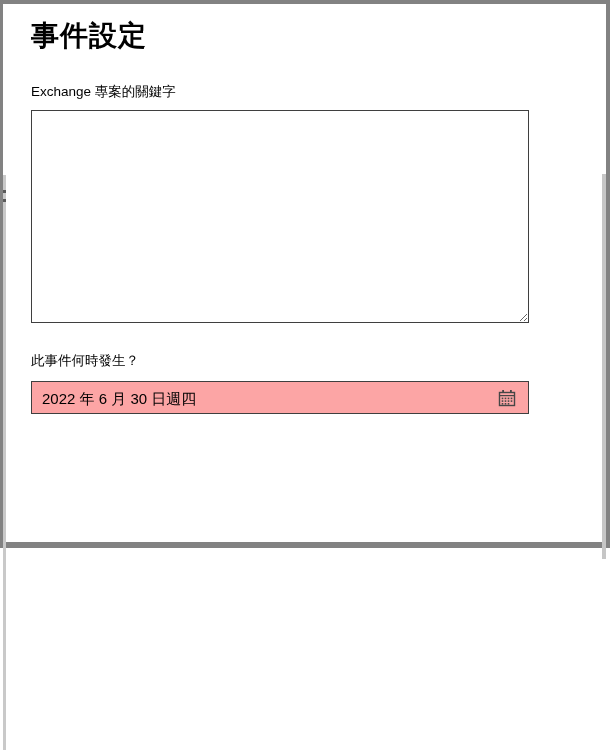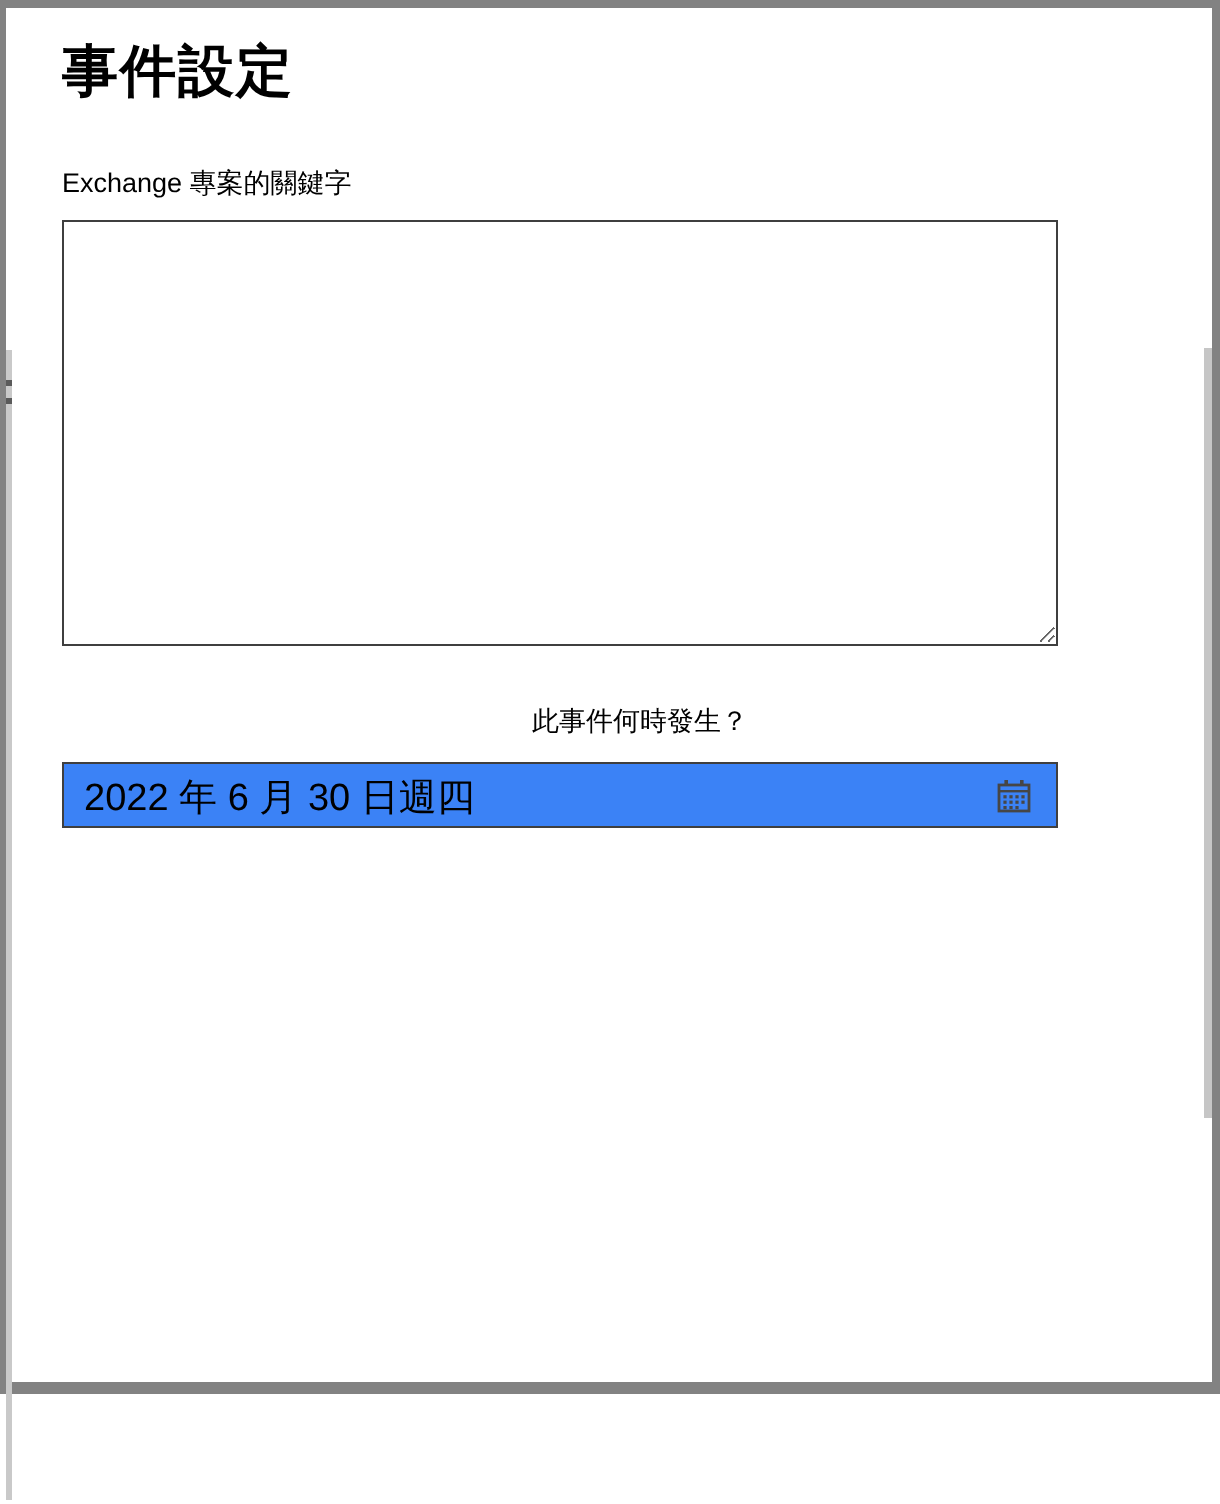--- a/index.html
+++ b/index.html
@@ -9,21 +9,21 @@
     color: #000000;
     width: 610px;
     height: 752px;
     overflow: hidden;
     position: relative;
   }
   .frame {
     position: absolute;
     inset: 0;
     width: 610px;
-    height: 697px;
+    height: 548px;
     background: #ffffff;
     border-top: 4px solid #828282;
     border-left: 3px solid #828282;
     border-right: 4px solid #828282;
     border-bottom: 6px solid #828282;
   }
   
   .edge-light-right {
     position: absolute;
     top: 170px; right: 0;
@@ -69,21 +69,21 @@
 
   .field-group { position: relative; margin-top: 28px; }
   .field-label {
     display: block;
     font-size: 13.5px;
     line-height: 20px;
     white-space: nowrap;
   }
   .lbl-1 { margin-top: 24px; }
   .lbl-2 { margin-top: 22px; }
-  .lbl-3 { margin-top: 17px; text-align: center; }
+  .lbl-3 { margin-top: 17px; }
 
   textarea.field-textarea {
     display: block;
     margin-top: 8px;
     width: 498px;
     border: 1px solid #3f3f3f;
     background: #ffffff;
     font-family: "Liberation Sans", "DejaVu Sans", sans-serif;
     font-size: 13.5px;
     padding: 6px 8px;
@@ -96,23 +96,23 @@
   .input-wrapper {
     position: relative;
     margin-top: 10px;
     width: 498px;
     height: 33px;
   }
   input.date-input {
     width: 498px;
     height: 33px;
     border: 1px solid #3f3f3f;
-    background: #3b82f6;
+    background: #fca5a5;
     font-family: "Liberation Sans", "DejaVu Sans", sans-serif;
-    font-size: 19px;
+    font-size: 15px;
     padding: 3px 34px 0 10px;
     outline: none;
     color: #000000;
   }
   .calendar-btn {
     position: absolute;
     right: 11px;
     top: 6px;
     width: 22px;
     height: 22px;

